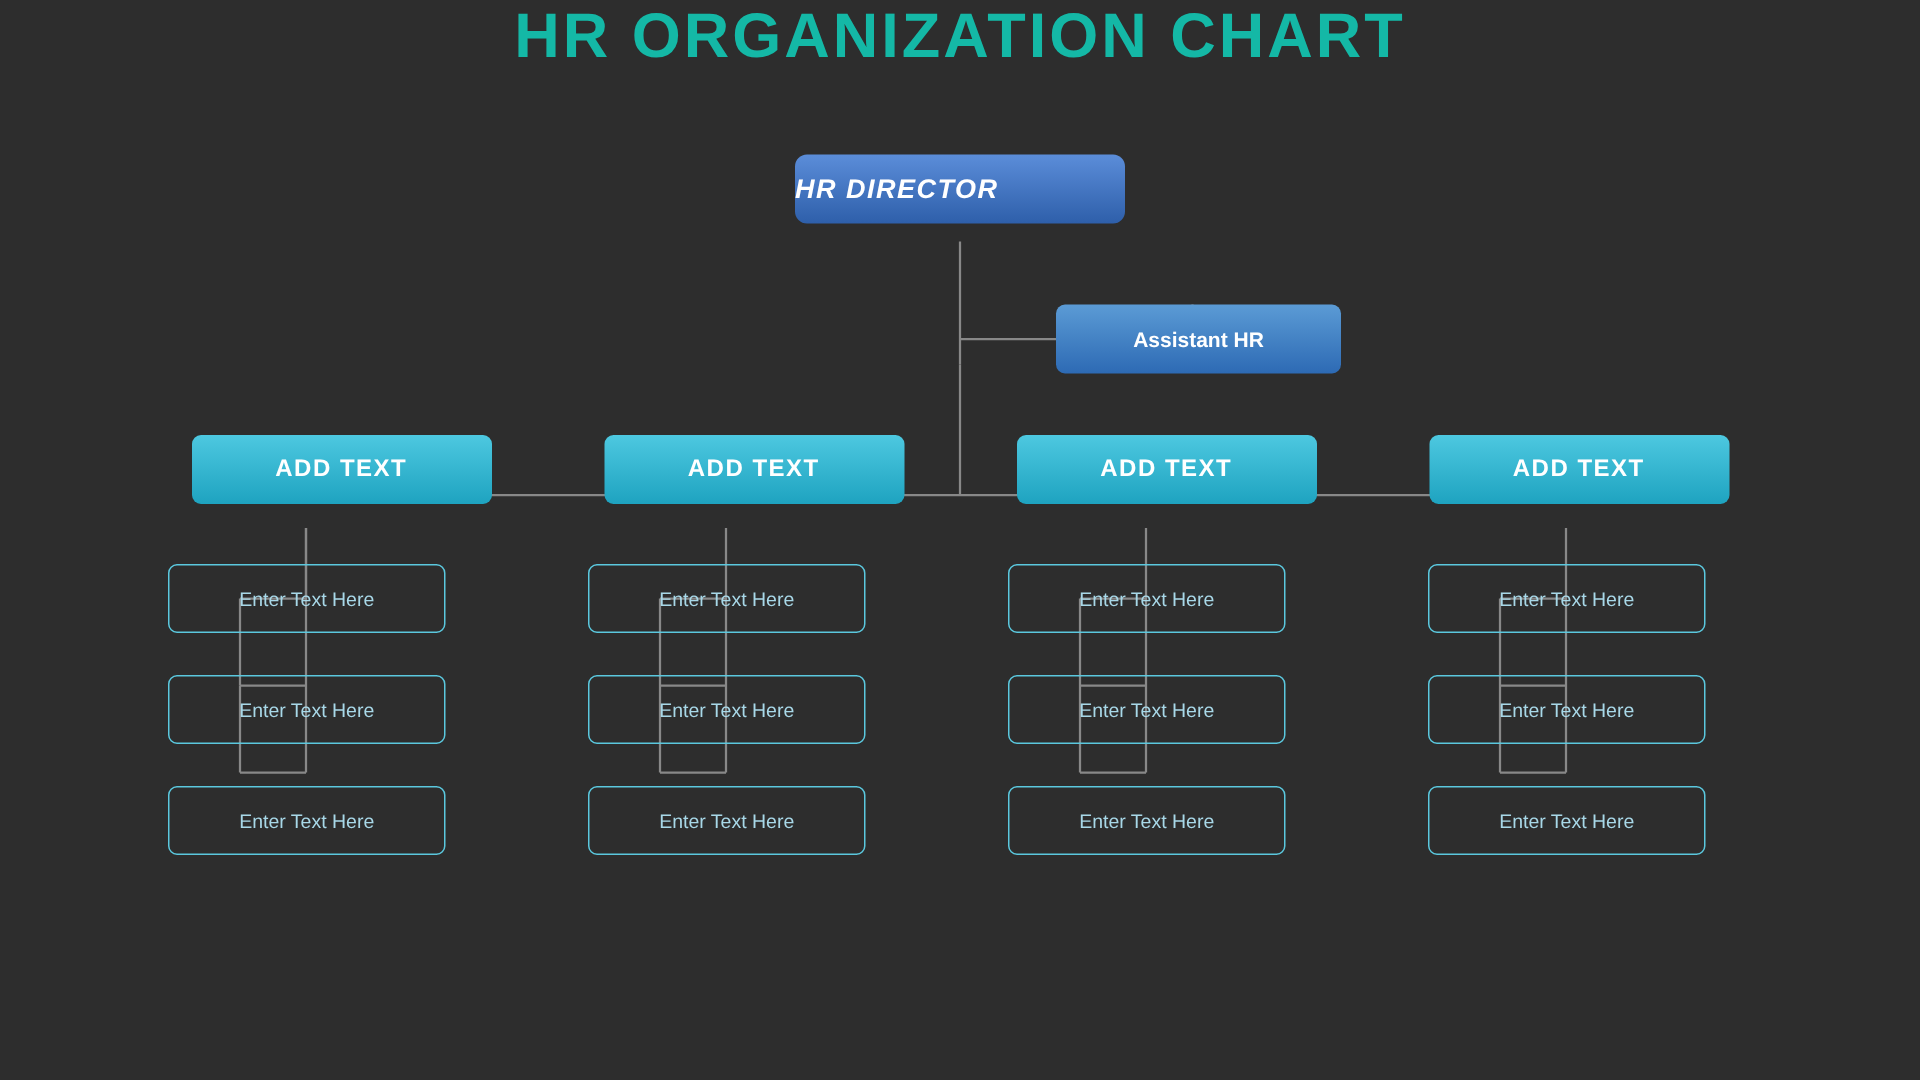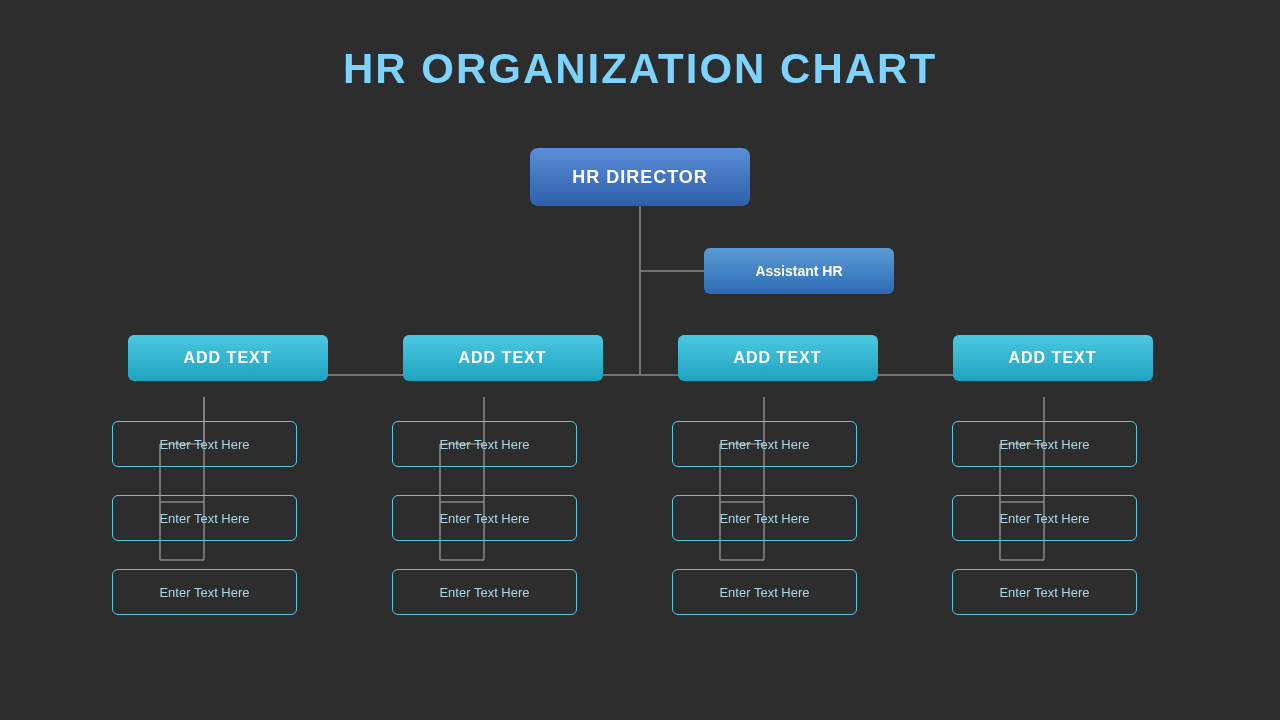--- a/index.html
+++ b/index.html
@@ -8,24 +8,23 @@
       width: 1280px;
       height: 720px;
       background-color: #2d2d2d;
       font-family: 'Arial', sans-serif;
       overflow: hidden;
       position: relative;
     }
 
     .page-title {
       text-align: center;
-      color: #7dd3fc;
+      color: #14b8a6;
       font-size: 42px;
       font-weight: 900;
-      padding-top: 45px;
       letter-spacing: 2px;
     }
 
     .chart-container {
       position: relative;
       width: 100%;
       height: calc(100% - 120px);
       margin-top: 10px;
     }
 
@@ -39,31 +38,32 @@
       pointer-events: none;
     }
 
     
     .hr-director {
       position: absolute;
       left: 50%;
       transform: translateX(-50%);
       top: 45px;
       width: 220px;
-      height: 58px;
+      height: 46px;
       background: linear-gradient(to bottom, #5b8dd9, #2e5faa);
       border-radius: 8px;
       display: flex;
       align-items: center;
-      justify-content: center;
+      justify-content: flex-start;
       color: #ffffff;
       font-size: 18px;
       font-weight: 800;
       letter-spacing: 1px;
       cursor: pointer;
+      font-style: italic;
     }
 
     
     .assistant-hr {
       position: absolute;
       left: 55%;
       top: 145px;
       width: 190px;
       height: 46px;
       background: linear-gradient(to bottom, #5b9bd5, #2d6ab4);

